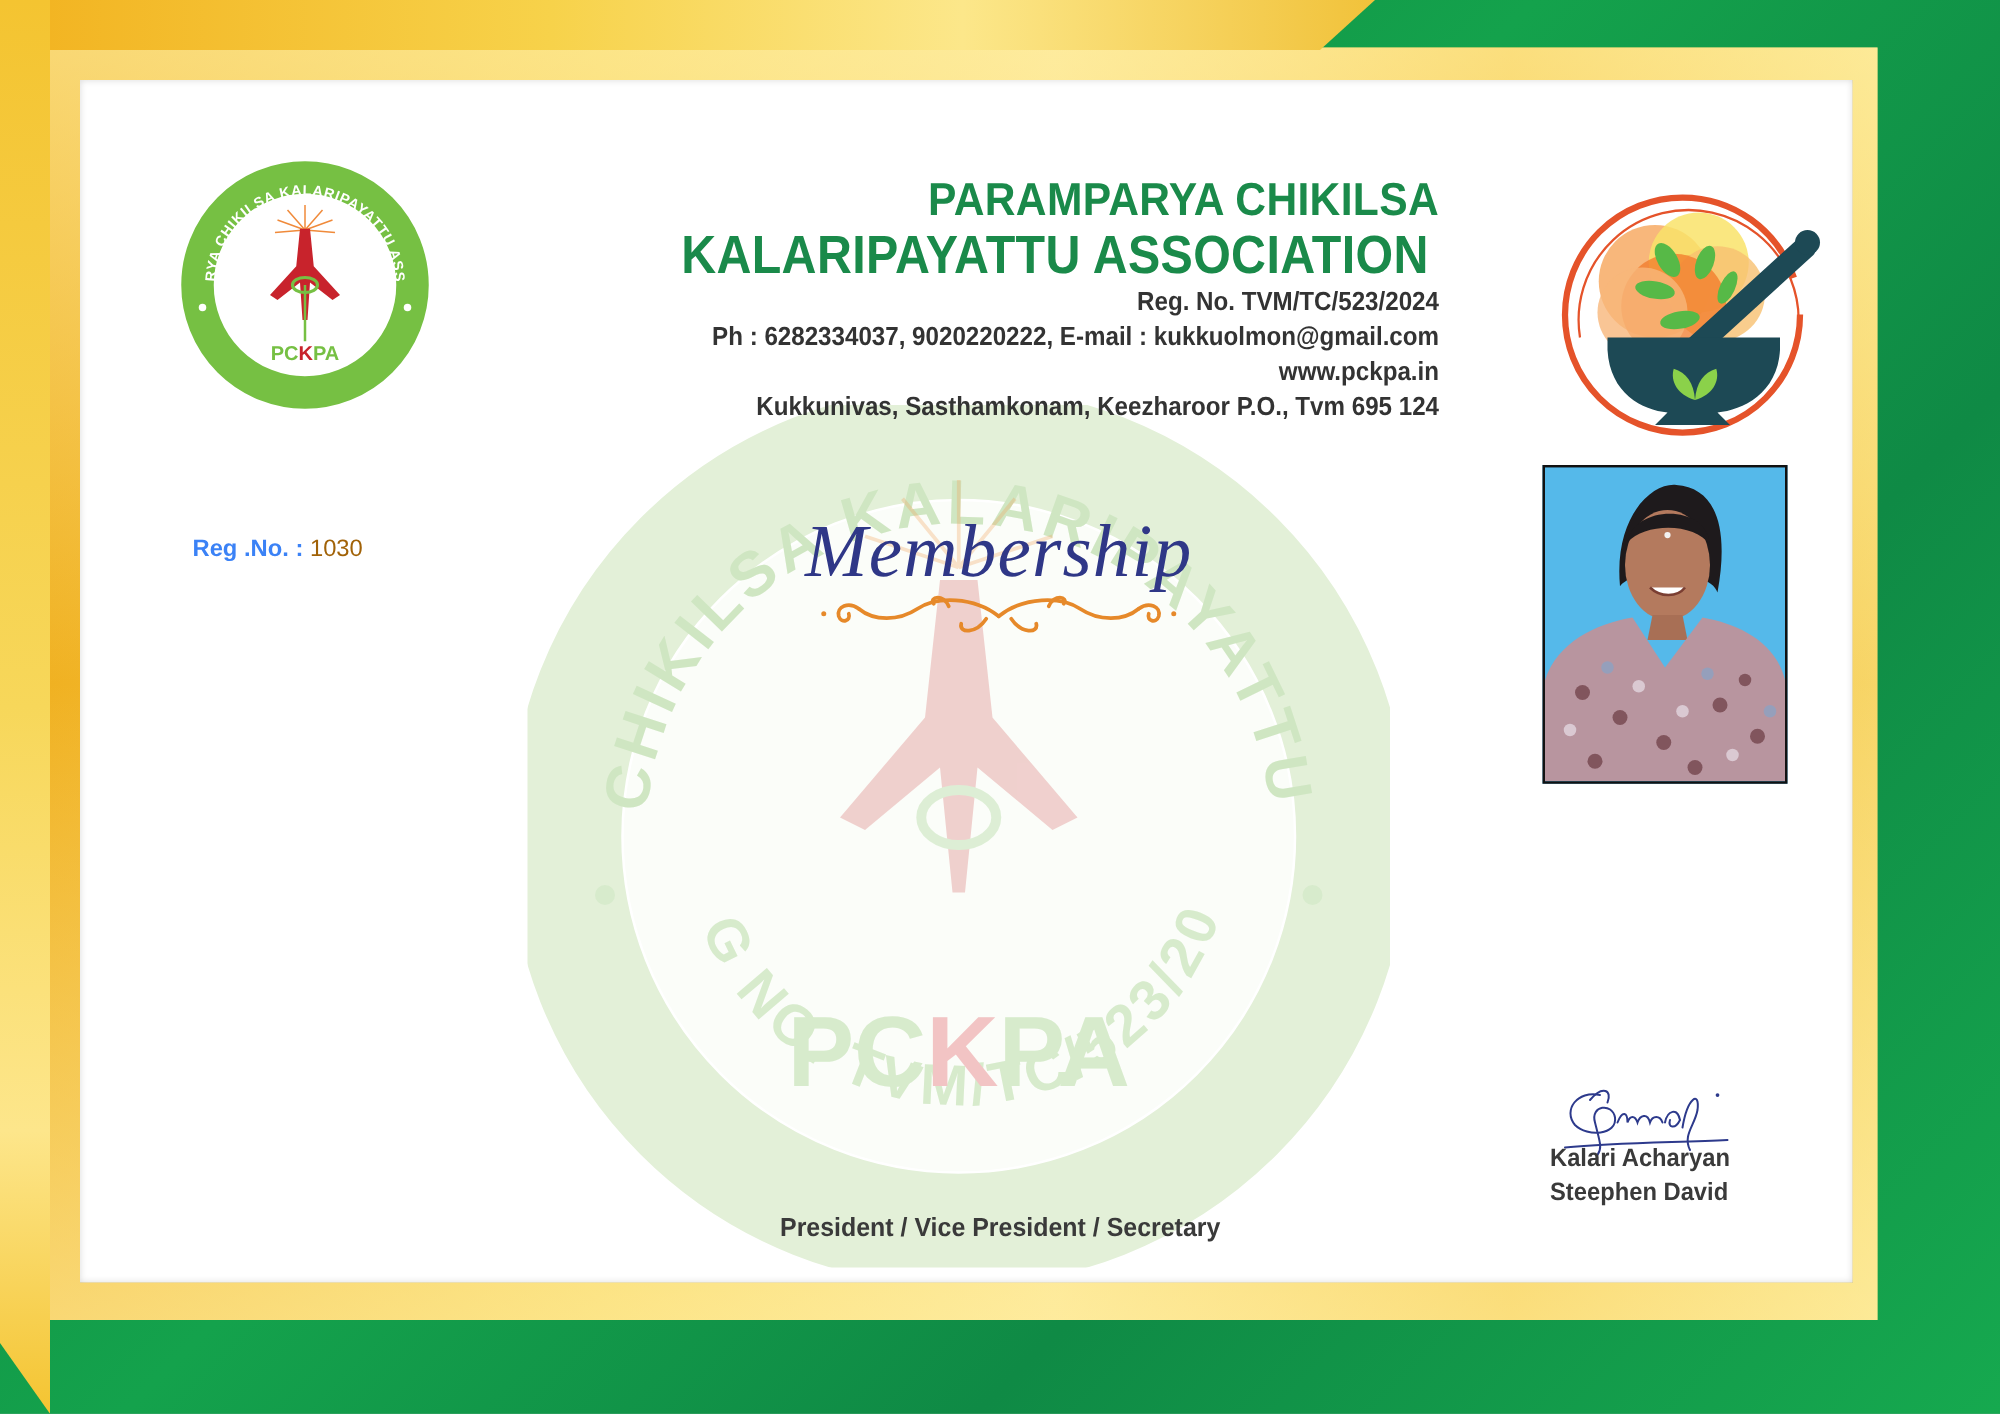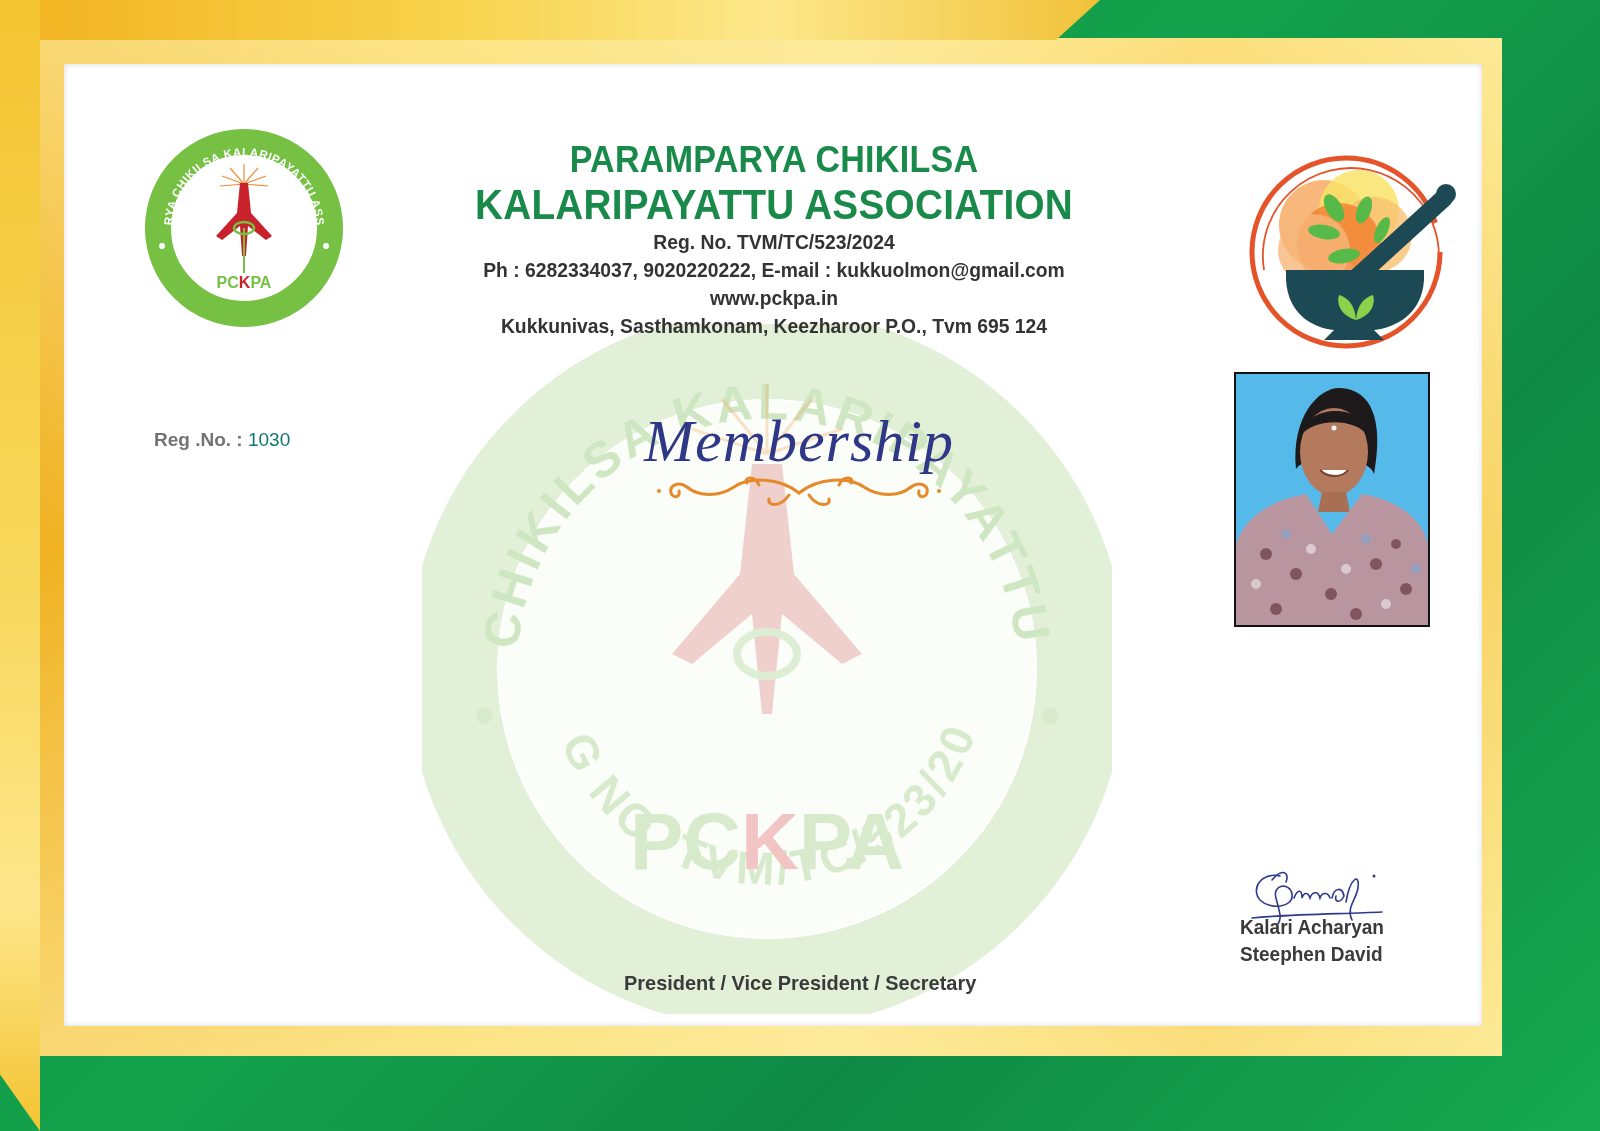--- a/index.html
+++ b/index.html
@@ -14,29 +14,29 @@
   .paper { position:absolute; left:64px; top:64px; width:1418px; height:962px; background:#ffffff; box-shadow:inset 0 0 6px rgba(0,0,0,0.15); overflow:hidden; }
 
   
   .watermark { position:absolute; left:358px; top:260px; width:690px; height:690px; }
 
   
   .logo-left { position:absolute; left:80px; top:64px; width:200px; height:200px; }
   .logo-right { position:absolute; left:1160px; top:66px; width:250px; height:240px; }
 
   
-  .header { position:absolute; left:300px; top:74px; width:820px; text-align:center; }
+  .header { position:absolute; left:300px; top:74px; width:820px; text-align:right; }
   .org-line1 { color:#1a8a4a; font-weight:bold; font-size:37px; letter-spacing:0.3px; line-height:44px; transform:scaleX(0.92); }
   .org-line2 { color:#1a8a4a; font-weight:bold; font-size:43px; letter-spacing:0.3px; line-height:48px; transform:scaleX(0.9); margin-top:-2px; }
   .info { color:#333; font-weight:bold; font-size:21px; line-height:28px; transform:scaleX(0.92); }
 
   
   .regno { position:absolute; left:90px; top:365px; font-size:19px; }
-  .regno .lbl { color:#737373; font-weight:bold; }
-  .regno .val { color:#0f766e; }
+  .regno .lbl { color:#3b82f6; font-weight:bold; }
+  .regno .val { color:#a16207; }
 
   
   .membership { position:absolute; left:500px; top:335px; width:470px; text-align:center; }
   .membership-text { font-family:"Liberation Serif", serif; font-style:italic; color:#2f3787; font-size:60px; letter-spacing:1px; line-height:84px; }
   .flourish { display:block; margin:-10px auto 0; }
 
   
   .cert { position:absolute; left:300px; top:496px; width:880px; text-align:center; }
   .cert-line { font-size:28px; line-height:36px; transform:scaleX(0.93); }
   .cert-intro { color:#000; }

